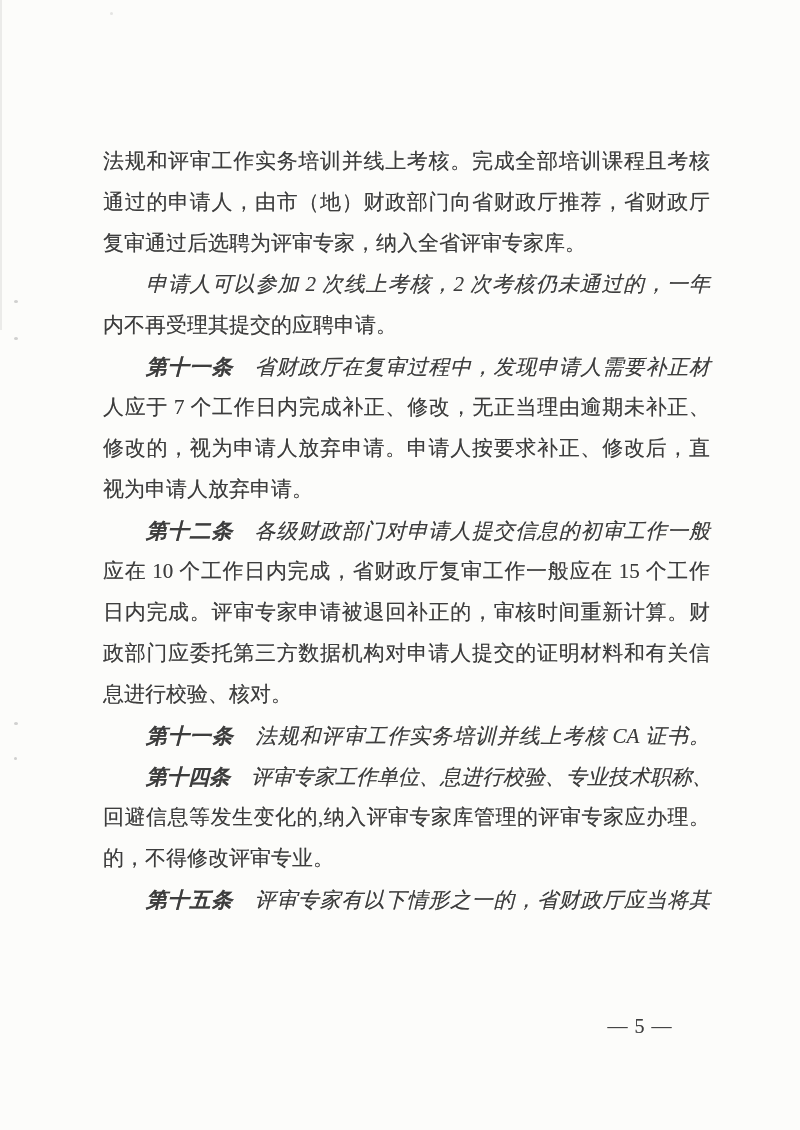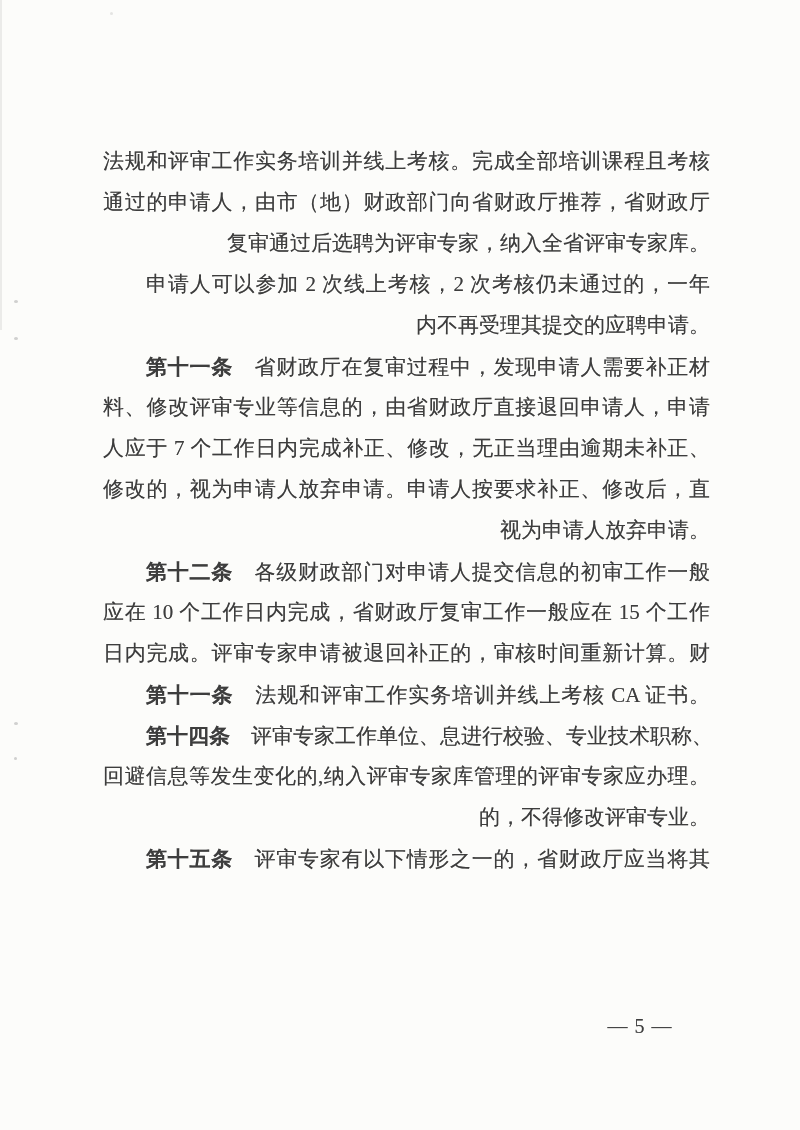--- a/index.html
+++ b/index.html
@@ -41,28 +41,29 @@
     top: 141px;
     width: 607px;
     color: #3d3d3d;
     font-size: 21px;
     text-shadow: 0 0 0.6px rgba(61,61,61,0.55);
   }
   .line {
     height: 41px;
     line-height: 41px;
     white-space: nowrap;
-    text-align: right;
+    text-align: left;
   }
   .line.full {
     text-align: justify;
     text-align-last: justify;
   }
   .line.indent {
     text-indent: 43px;
+    font-style: italic;
   }
   .seg { }
   .seg-bold {
     font-weight: bold;
     font-family: "Liberation Sans", "DejaVu Sans", sans-serif;
   }
   .page-number {
     position: absolute;
     top: 1012px;
     left: 592px;
@@ -87,27 +88,28 @@
   <div class="speck" style="left:14px; top:757px; width:3px; height:3px;"></div>
   <div class="speck" style="left:110px; top:12px; width:3px; height:3px; opacity:0.3;"></div>
 
   <div class="doc-body">
       <div class="line full"><span class="seg">法规和评审工作实务培训并线上考核。完成全部培训课程且考核</span></div>
       <div class="line full"><span class="seg">通过的申请人，由市（地）财政部门向省财政厅推荐，省财政厅</span></div>
       <div class="line"><span class="seg">复审通过后选聘为评审专家，纳入全省评审专家库。</span></div>
       <div class="line indent full"><span class="seg">申请人可以参加 2 次线上考核，2 次考核仍未通过的，一年</span></div>
       <div class="line"><span class="seg">内不再受理其提交的应聘申请。</span></div>
       <div class="line indent full"><span class="seg seg-bold">第十一条</span><span class="seg">　省财政厅在复审过程中，发现申请人需要补正材</span></div>
-      <div class="line full"><span class="seg">料、修改评审专业等信息的，由省财政厅直接退回申请人，申请</span></div>
       <div class="line full"><span class="seg">人应于 7 个工作日内完成补正、修改，无正当理由逾期未补正、</span></div>
       <div class="line full"><span class="seg">修改的，视为申请人放弃申请。申请人按要求补正、修改后，直</span></div>
       <div class="line"><span class="seg">视为申请人放弃申请。</span></div>
       <div class="line indent full"><span class="seg seg-bold">第十二条</span><span class="seg">　各级财政部门对申请人提交信息的初审工作一般</span></div>
       <div class="line full"><span class="seg">应在 10 个工作日内完成，省财政厅复审工作一般应在 15 个工作</span></div>
       <div class="line full"><span class="seg">日内完成。评审专家申请被退回补正的，审核时间重新计算。财</span></div>
+      <div class="line full"><span class="seg">政部门应委托第三方数据机构对申请人提交的证明材料和有关信</span></div>
+      <div class="line"><span class="seg">息进行校验、核对。</span></div>
       <div class="line indent full"><span class="seg seg-bold">第十一条</span><span class="seg">　法规和评审工作实务培训并线上考核 CA 证书。</span></div>
       <div class="line indent full"><span class="seg seg-bold">第十四条</span><span class="seg">　评审专家工作单位、息进行校验、专业技术职称、</span></div>
       <div class="line full"><span class="seg">回避信息等发生变化的,纳入评审专家库管理的评审专家应办理。</span></div>
       <div class="line"><span class="seg">的，不得修改评审专业。</span></div>
       <div class="line indent full"><span class="seg seg-bold">第十五条</span><span class="seg">　评审专家有以下情形之一的，省财政厅应当将其</span></div>
     </div>
 
   <div class="page-number">— 5 —</div>
 </div>
 

